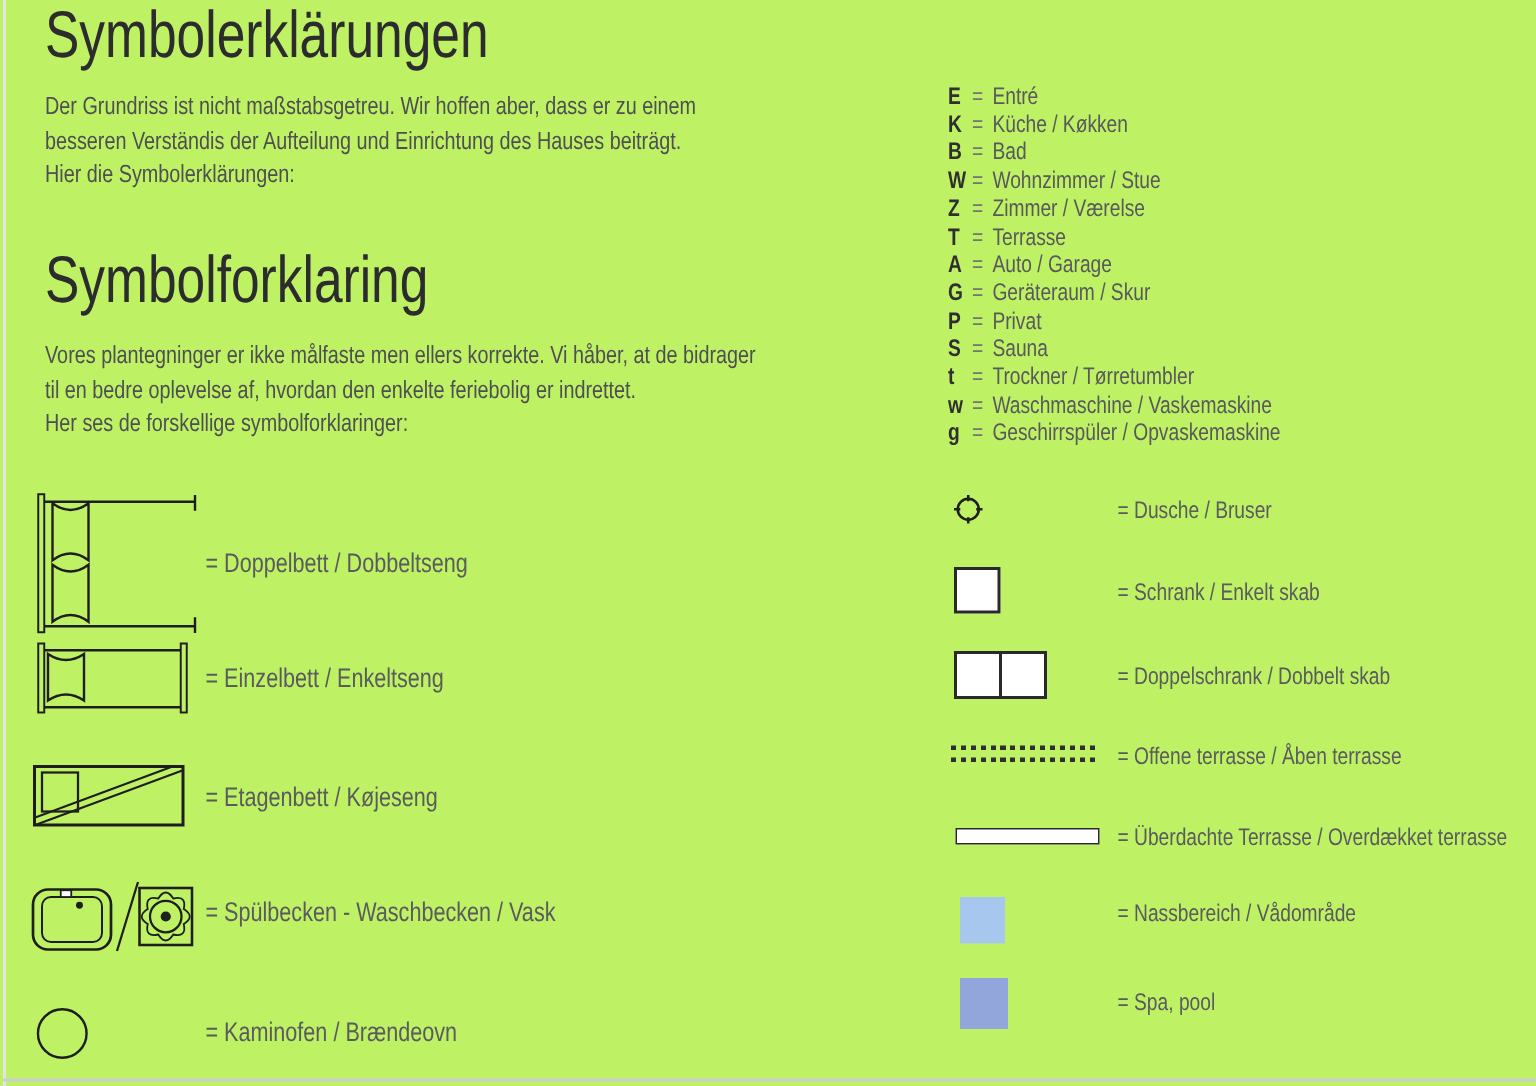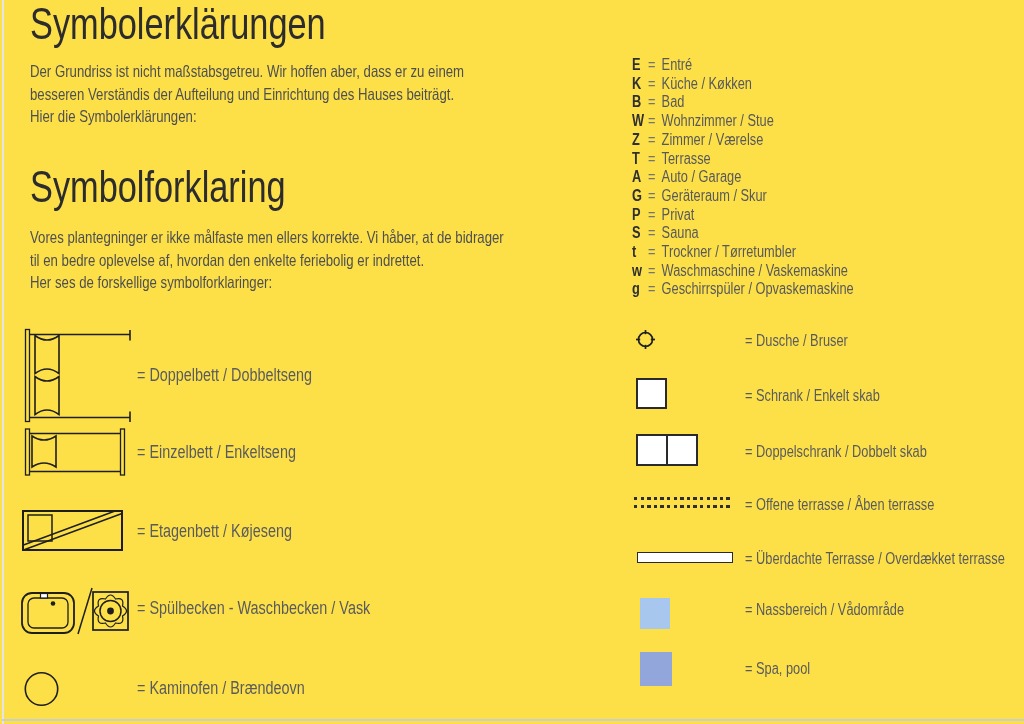--- a/index.html
+++ b/index.html
@@ -1,16 +1,16 @@
 <!DOCTYPE html>
 <html><head>
 <meta charset="utf-8">
 <style>
   html,body{margin:0;padding:0;background:#ffffff;}
-  .canvas{position:relative;width:1024px;height:724px;background:#fde047;overflow:hidden;
+  .canvas{position:relative;width:1024px;height:724px;background:#bef264;overflow:hidden;
           font-family:"Liberation Sans", sans-serif;}
   .abs{position:absolute;}
   .title{font-size:44px;line-height:44px;color:#2c2c2e;transform:scaleX(0.78);transform-origin:0 0;white-space:nowrap;}
   .para{font-size:16.5px;line-height:22.5px;color:#4e4f52;transform:scaleX(0.8);transform-origin:0 0;}
   .para div{white-space:nowrap;}
   .codes{font-size:16px;line-height:18.7px;color:#58595c;transform:scaleX(0.8);transform-origin:0 0;}
   .code-row{display:flex;}
   .code-letter{width:20px;font-weight:bold;color:#2f2f31;}
   .code-eq{width:17px;color:#737476;}
   .sym-label{font-size:16px;line-height:19px;color:#5a5b5e;transform:scaleX(0.8);transform-origin:0 0;white-space:nowrap;}

